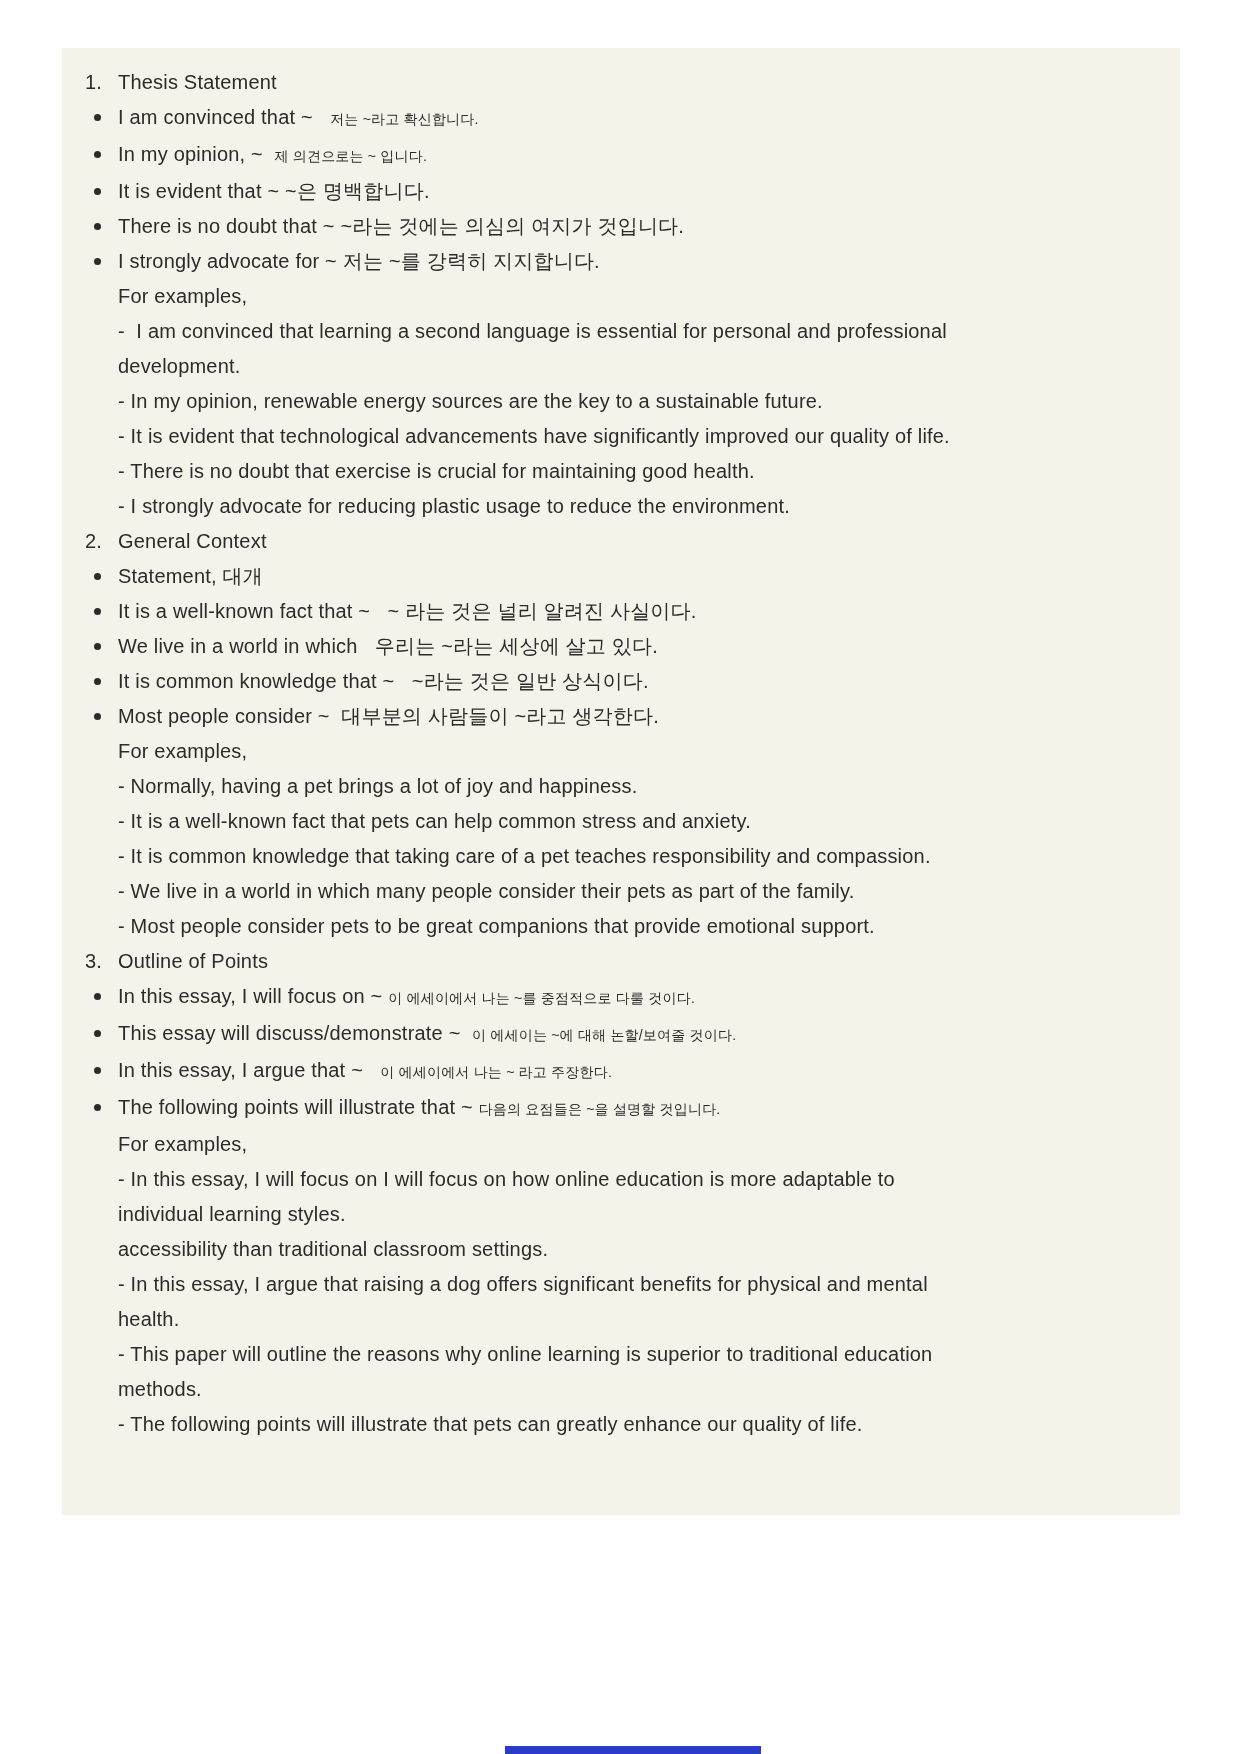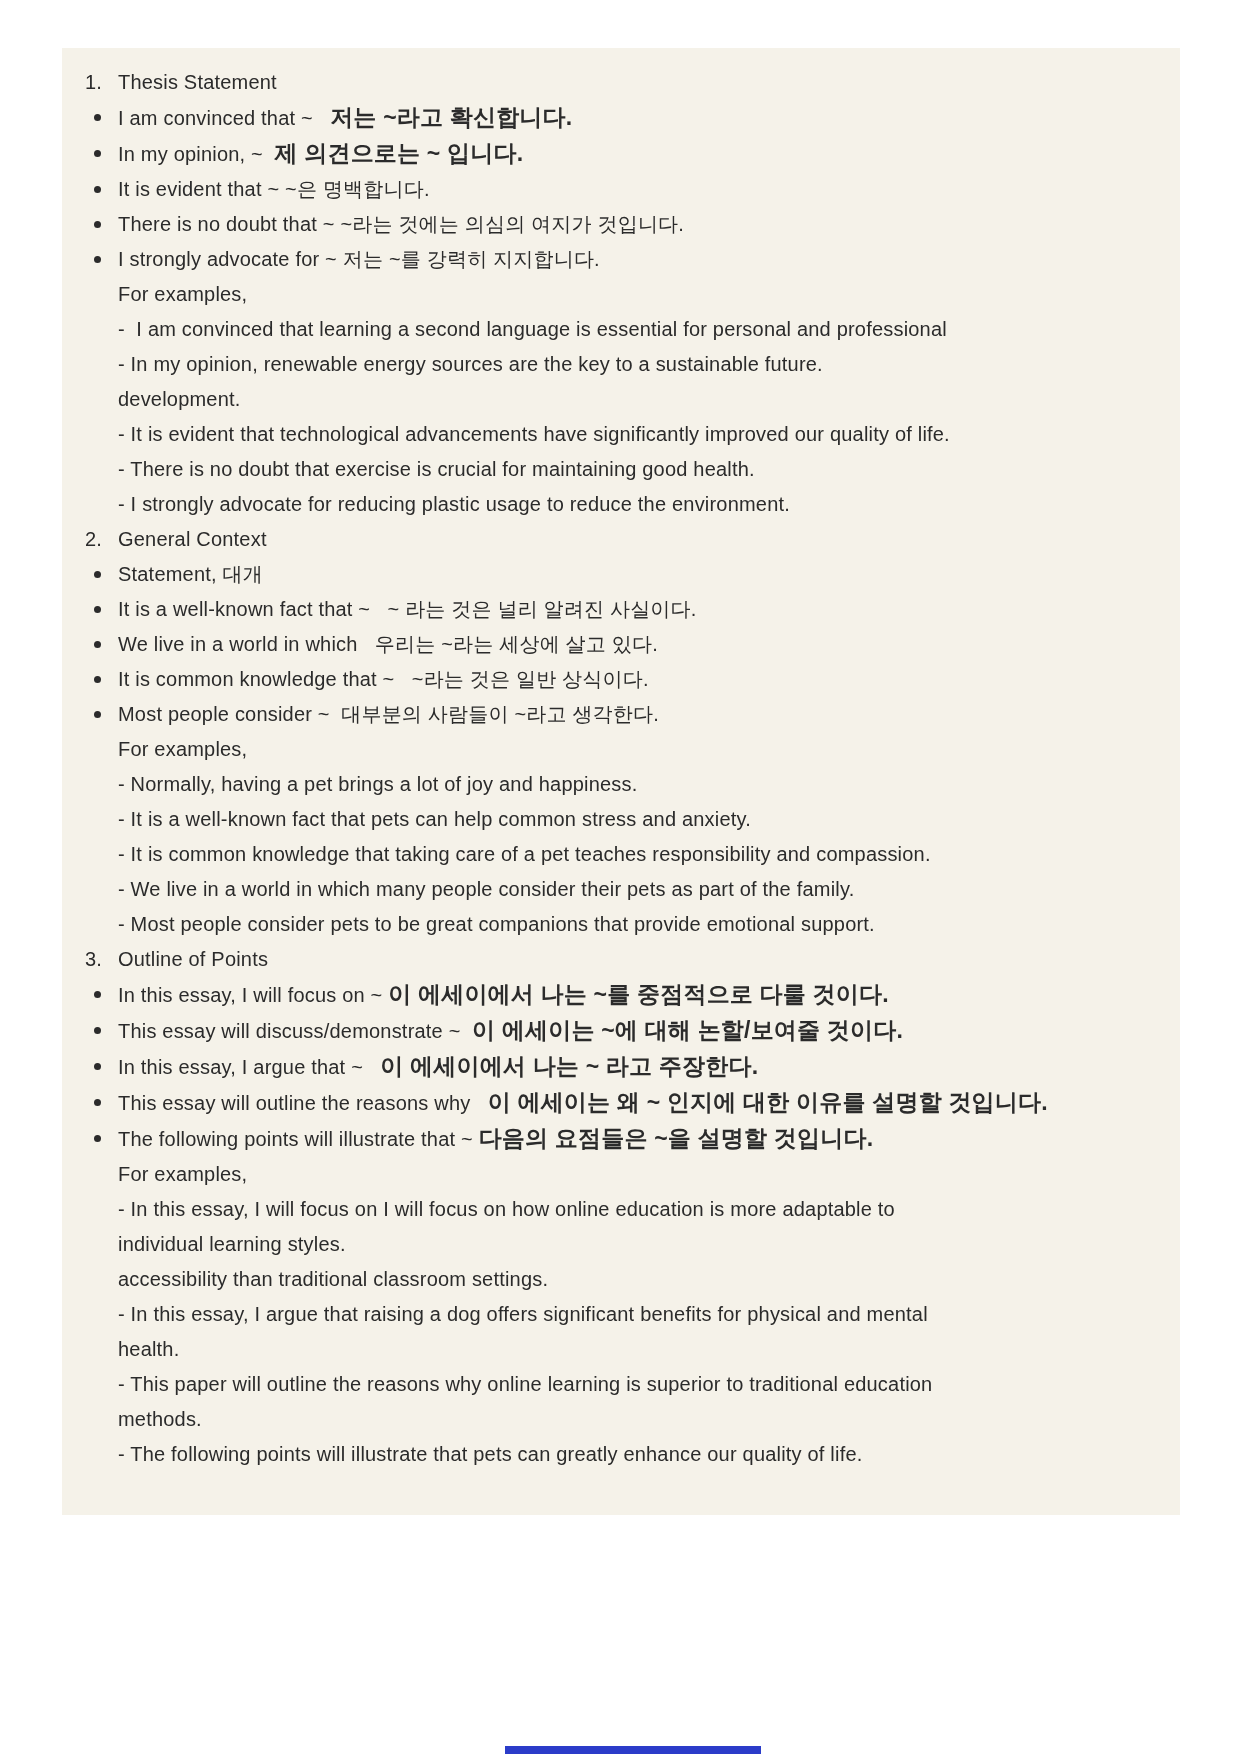--- a/index.html
+++ b/index.html
@@ -51,22 +51,22 @@
     border-radius: 50%;
     background: var(--text-color, #2b2b2b);
     display: block;
   }
   .text {
     white-space: pre-wrap;
     flex: 1 1 auto;
   }
   .ko { color: var(--text-color, #2b2b2b); }
   .ko.b {
-    font-weight: 700;
-    font-size: 23px;
+    font-weight: 400;
+    font-size: 14px;
   }
   .footer-bar {
     position: absolute;
     left: 505px;
     top: 1746px;
     width: 256px;
     height: 8px;
     background: var(--footer-bar, #2b3cc9);
   }
 </style>
@@ -112,25 +112,25 @@
       <div class="row">
         <span class="marker"></span>
         <span class="text">For examples,</span>
       </div>
       <div class="row">
         <span class="marker"></span>
         <span class="text">-  I am convinced that learning a second language is essential for personal and professional</span>
       </div>
       <div class="row">
         <span class="marker"></span>
+        <span class="text">development.</span>
+      </div>
+      <div class="row">
+        <span class="marker"></span>
         <span class="text">- In my opinion, renewable energy sources are the key to a sustainable future.</span>
-      </div>
-      <div class="row">
-        <span class="marker"></span>
-        <span class="text">development.</span>
       </div>
       <div class="row">
         <span class="marker"></span>
         <span class="text">- It is evident that technological advancements have significantly improved our quality of life.</span>
       </div>
       <div class="row">
         <span class="marker"></span>
         <span class="text">- There is no doubt that exercise is crucial for maintaining good health.</span>
       </div>
       <div class="row">
@@ -209,26 +209,20 @@
         <span class="marker">
           <span class="dot"></span>
         </span>
         <span class="text"><span class="en">This essay will discuss/demonstrate ~  </span><span class="ko b">이 에세이는 ~에 대해 논할/보여줄 것이다.</span></span>
       </div>
       <div class="row">
         <span class="marker">
           <span class="dot"></span>
         </span>
         <span class="text"><span class="en">In this essay, I argue that ~   </span><span class="ko b">이 에세이에서 나는 ~ 라고 주장한다.</span></span>
-      </div>
-      <div class="row">
-        <span class="marker">
-          <span class="dot"></span>
-        </span>
-        <span class="text"><span class="en">This essay will outline the reasons why   </span><span class="ko b">이 에세이는 왜 ~ 인지에 대한 이유를 설명할 것입니다.</span></span>
       </div>
       <div class="row">
         <span class="marker">
           <span class="dot"></span>
         </span>
         <span class="text"><span class="en">The following points will illustrate that ~ </span><span class="ko b">다음의 요점들은 ~을 설명할 것입니다.</span></span>
       </div>
       <div class="row">
         <span class="marker"></span>
         <span class="text">For examples,</span>

